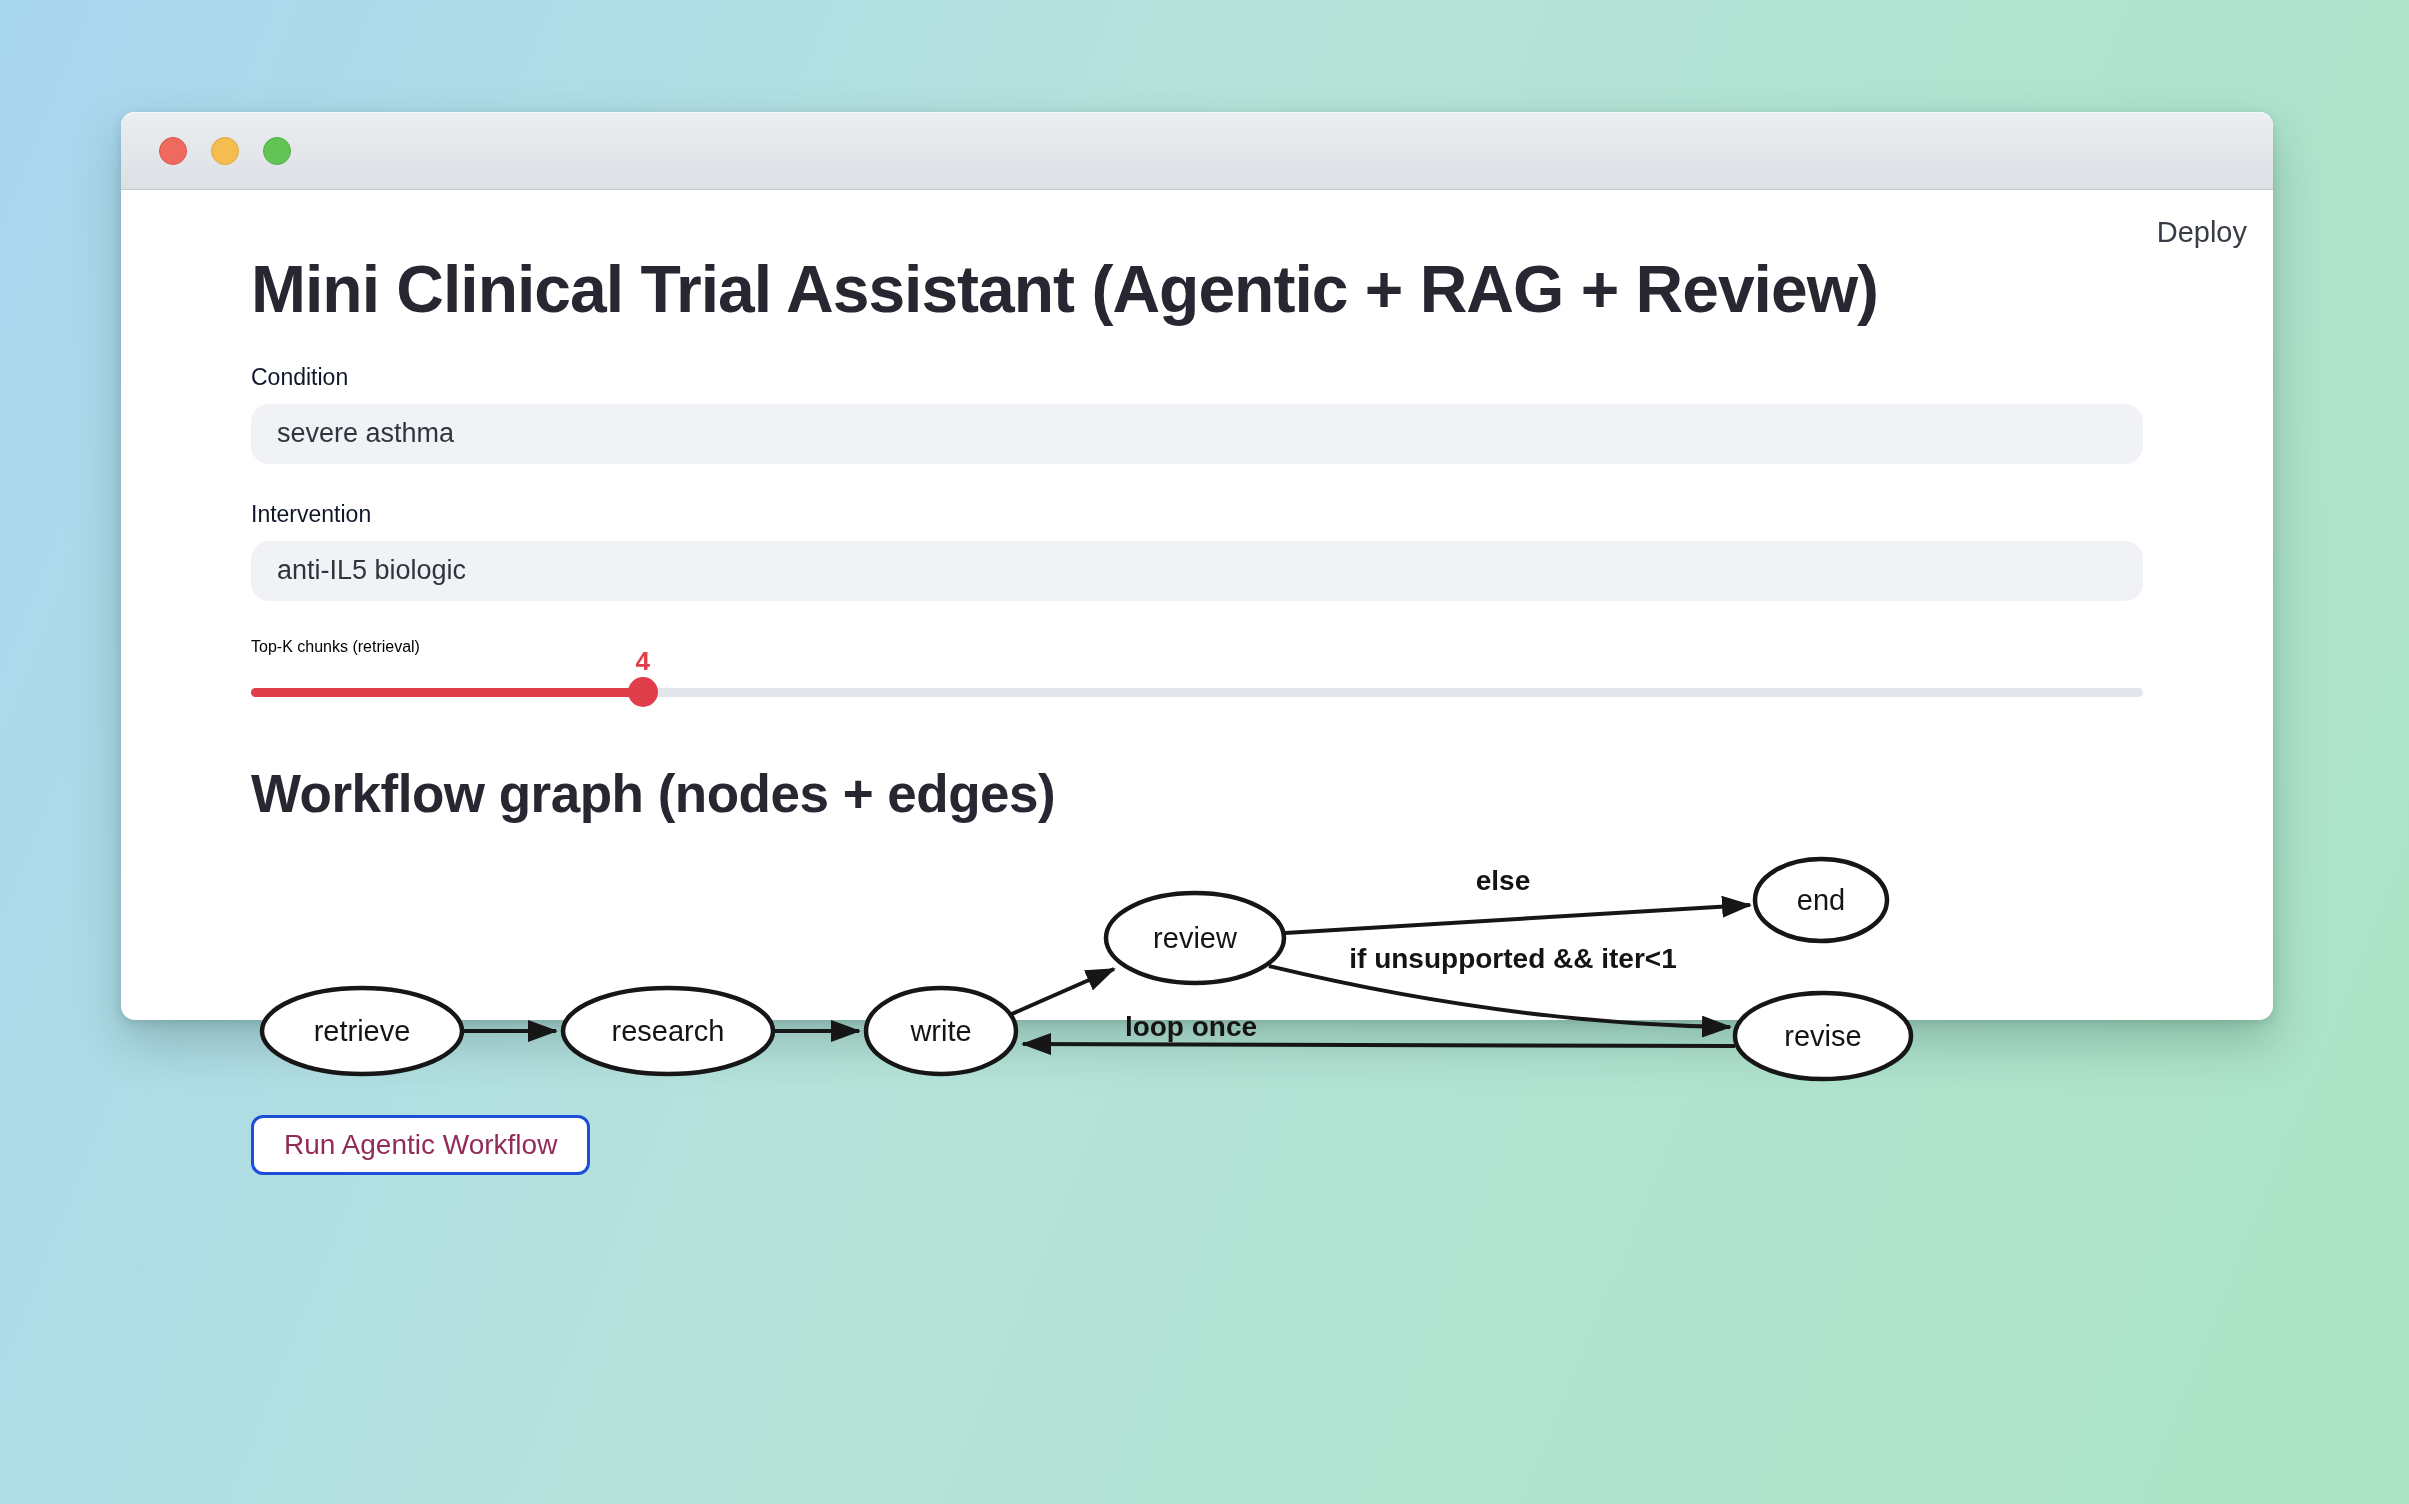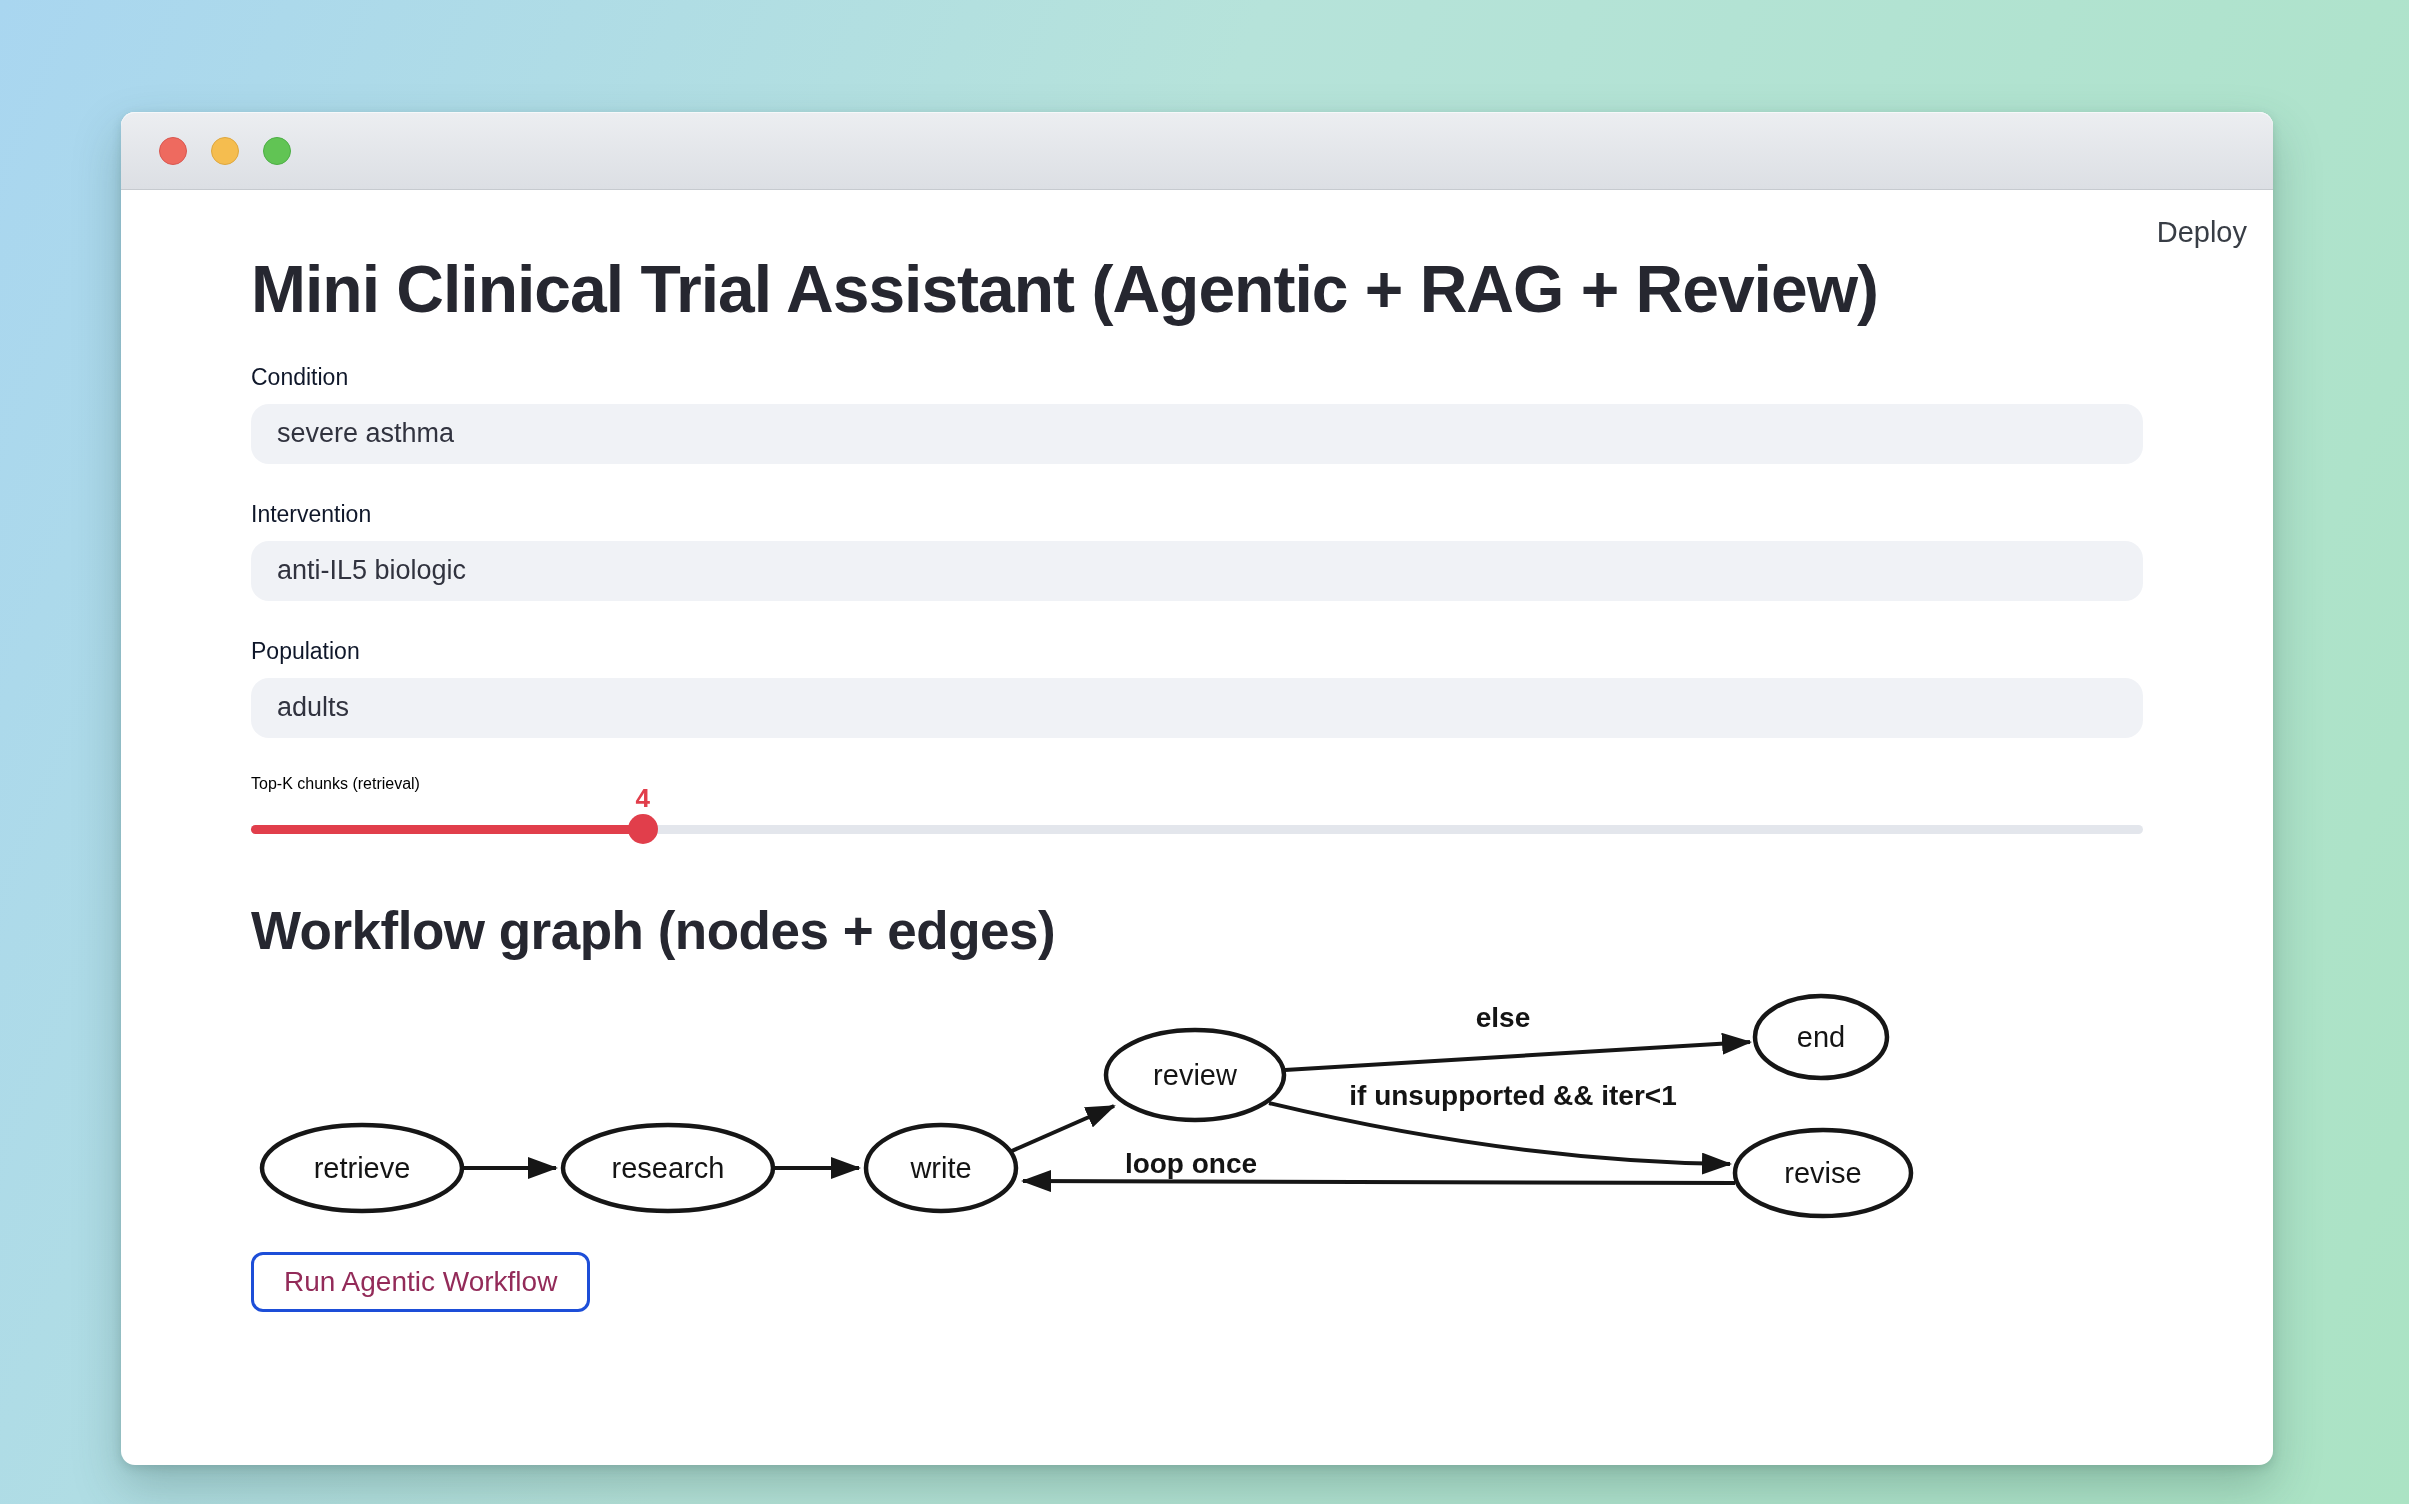--- a/index.html
+++ b/index.html
@@ -3,21 +3,21 @@
 <meta charset="utf-8">
 <style>
   * { margin:0; padding:0; box-sizing:border-box; }
   html,body { width:2409px; height:1504px; }
   body {
     font-family:"Liberation Sans", sans-serif;
     background:linear-gradient(112deg,#a9d6f0 0%,#b6e3da 42%,#abe3c4 100%);
     position:relative; overflow:hidden;
   }
   .window {
-    position:absolute; left:121px; top:112px; width:2152px; height:1353px;
+    position:absolute; left:121px; top:112px; width:2152px; height:908px;
     background:#ffffff; border-radius:14px;
     box-shadow:0 22px 48px rgba(40,80,70,.28), 0 3px 10px rgba(40,80,70,.18);
   }
   .titlebar {
     height:78px; background:linear-gradient(#eceef1,#dcdfe4);
     border-bottom:1px solid #c6cacf; border-radius:14px 14px 0 0;
     display:flex; align-items:center; padding-left:38px; gap:24px;
     box-shadow:inset 0 1px 0 #f6f8fa;
   }
   .light { width:28px; height:28px; border-radius:50%; }
@@ -93,24 +93,20 @@
     <div class="group">
       <label class="field-label">Condition</label>
       <input class="text-input" type="text" value="severe asthma" style="">
     </div>
 
     <div class="group">
       <label class="field-label">Intervention</label>
       <input class="text-input" type="text" value="anti-IL5 biologic" style="">
     </div>
 
-    <div class="group">
-      <label class="field-label">Population</label>
-      <input class="text-input" type="text" value="adults" style="">
-    </div>
 
     <div class="slider-wrap">
       <label class="field-label">Top-K chunks (retrieval)</label>
       <div class="slider-track">
         <div class="slider-fill" style="width: 20.7%;"></div>
         <div class="slider-thumb" style="left: 20.7%;"></div>
         <div class="slider-value" style="left: 20.7%;">4</div>
       </div>
     </div>
 

